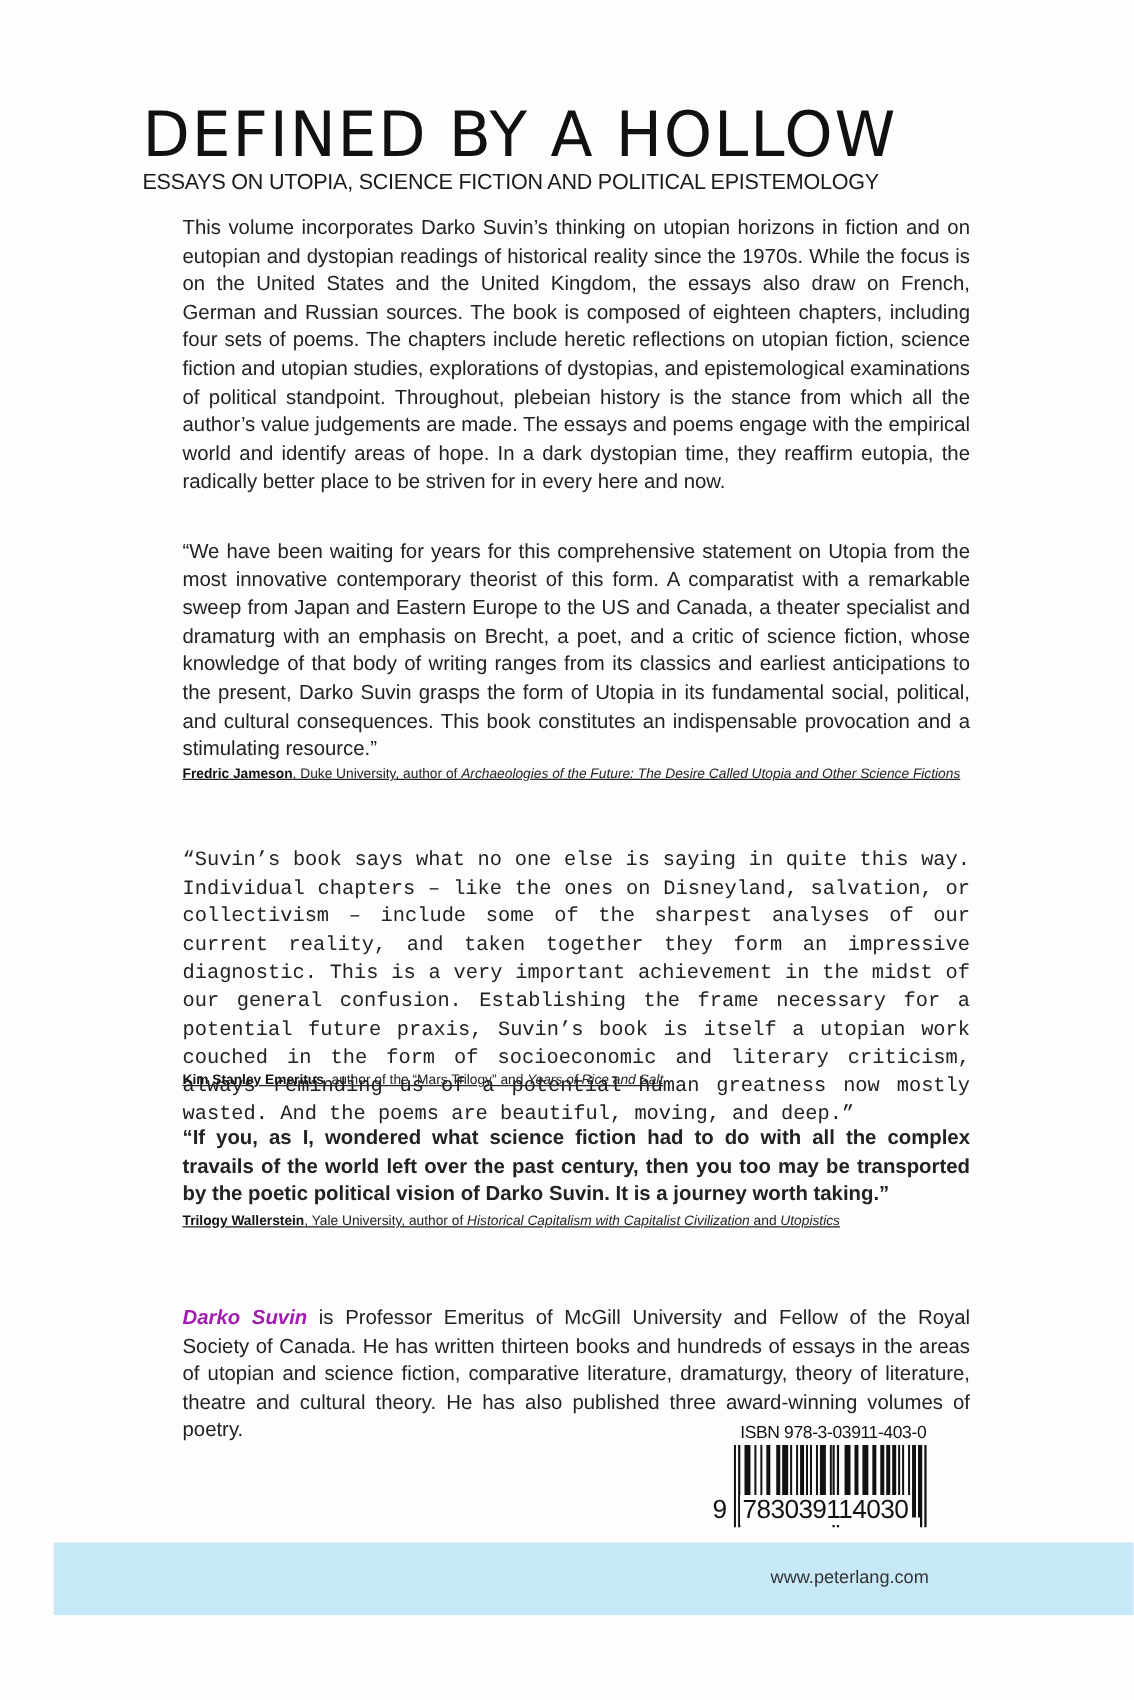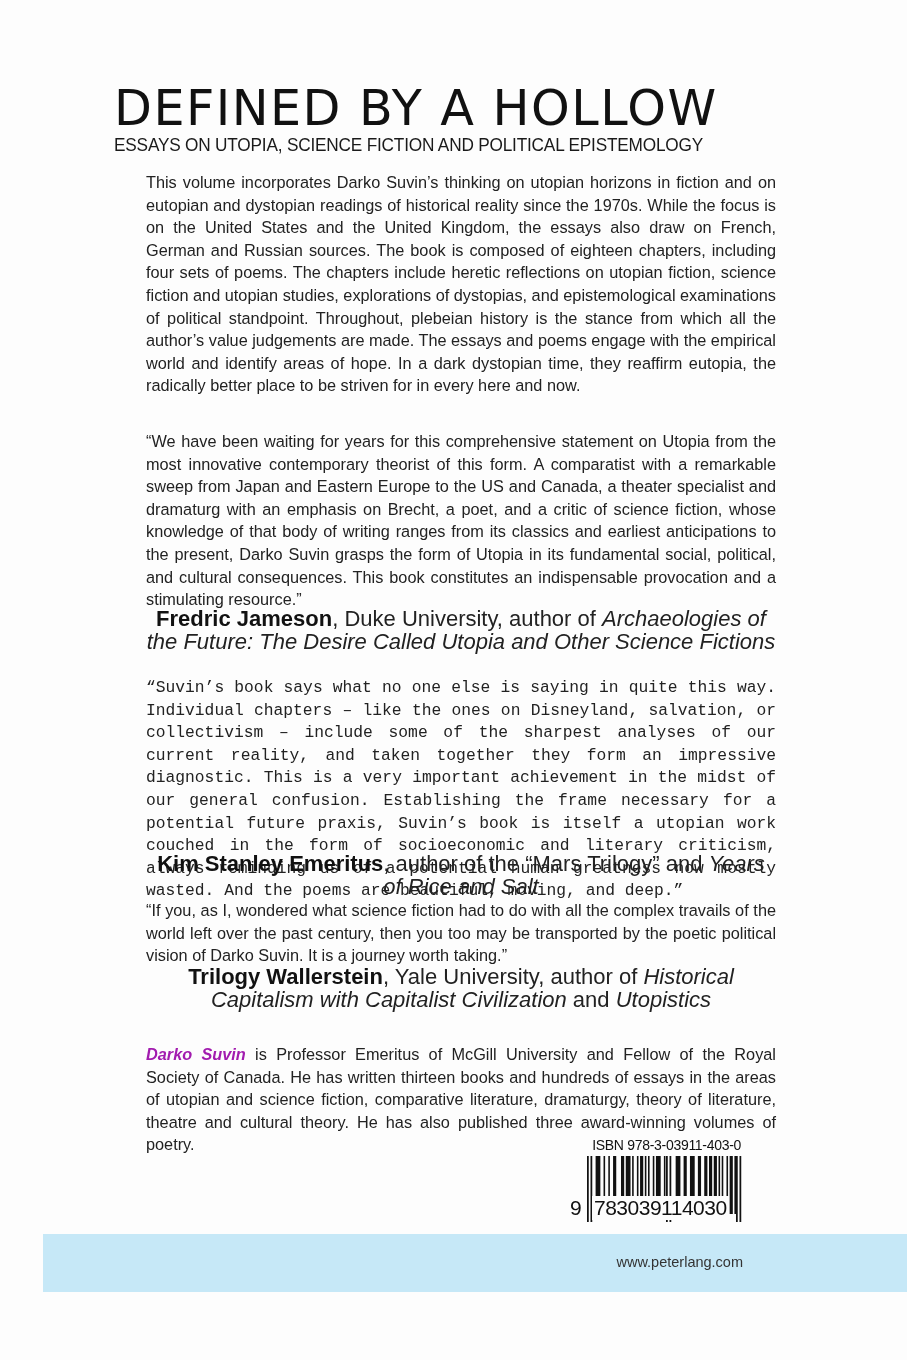--- a/index.html
+++ b/index.html
@@ -23,24 +23,24 @@
     }
     .block {
       position: absolute; left: 114px; width: 630px;
       font-size: 16.3px; line-height: 22.6px; text-align: justify; color: #222; margin-left: 32px;
     }
     .para1 { top: 171px; }
     .q1 { top: 430px; }
     .a1 { top: 608px; }
     .q2 { top: 677px; font-family: Liberation Mono, monospace; }
     .a2 { top: 853px; }
-    .q3 { top: 899px; }
+    .q3 { top: 899px; font-weight: bold; }
     .a3 { top: 966px; }
     .bio { top: 1043px; }
-    .attr { font-size: 22px; line-height: 22.6px; text-align: center; }
+    .attr { font-size: 11px; line-height: 22.6px; text-align: left; text-decoration: underline; }
     .attr b { font-weight: bold; color: #111; }
     .attr i { font-style: italic; }
     .bio b { font-weight: bold; color: #a21caf; font-style: italic; }
 
     .isbn-label {
       position: absolute; left: 581px; top: 1137px; width: 160px; text-align: right;
       font-size: 14px; letter-spacing: -0.3px; color: #111;
     }
     .barcode {
       position: absolute; left: 587px; top: 1156px; width: 156px; height: 66px;

